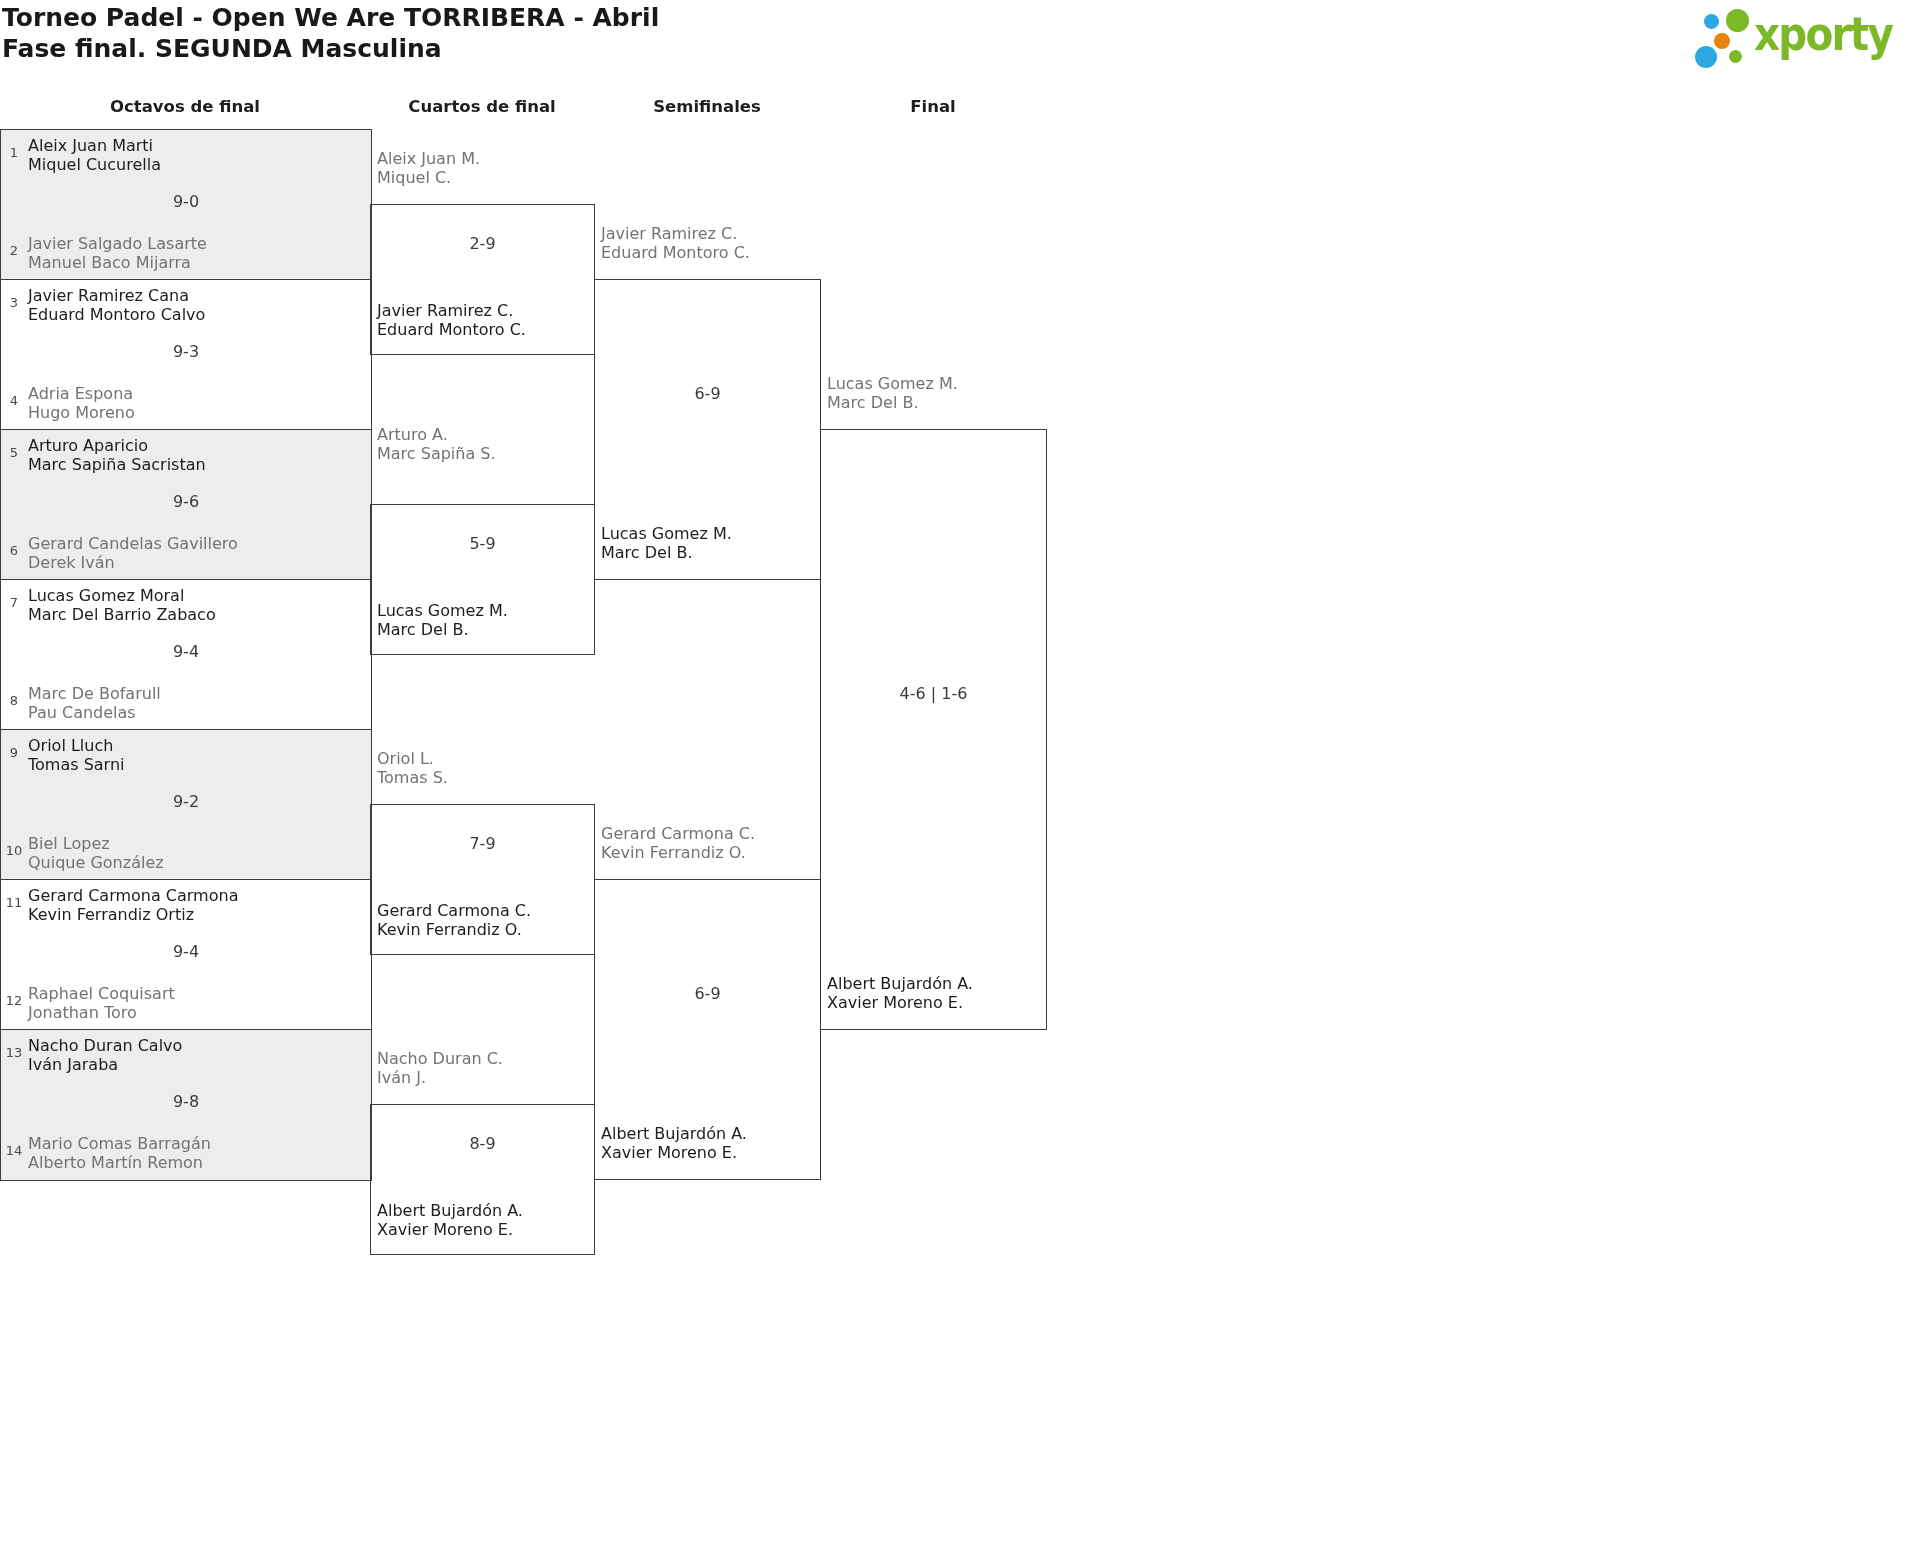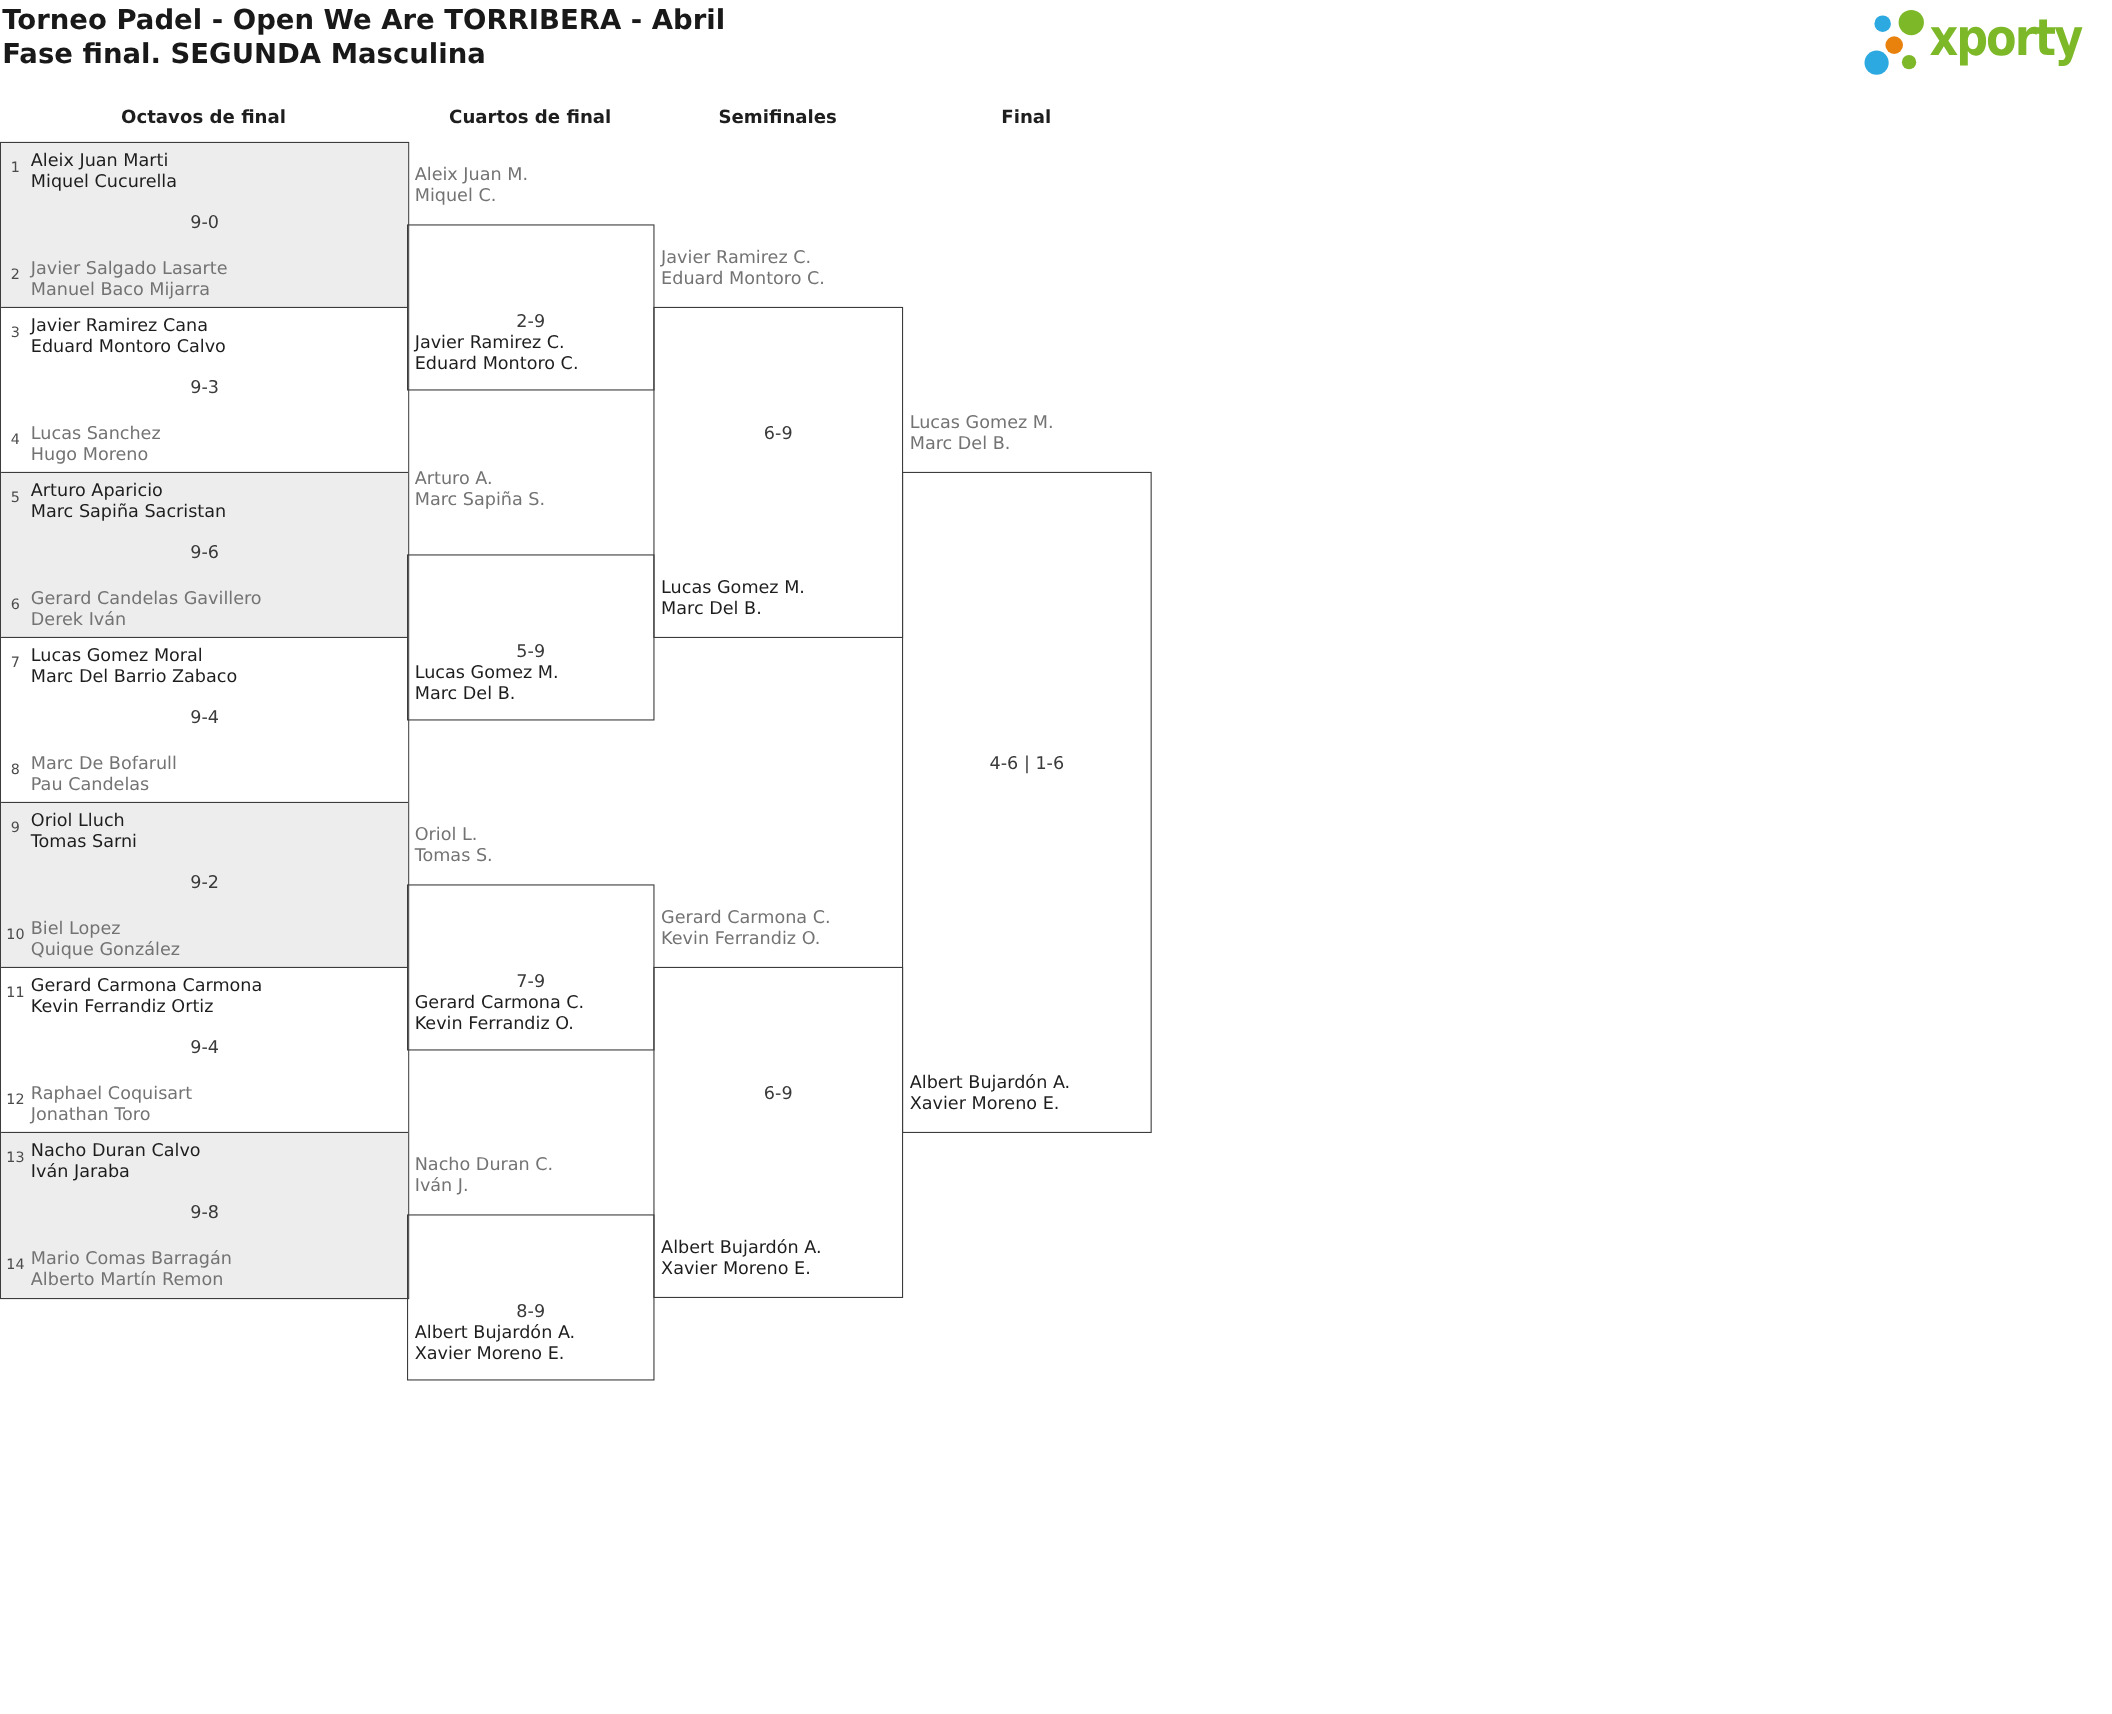--- a/index.html
+++ b/index.html
@@ -36,21 +36,21 @@
   .bx{position:absolute;border:1px solid #3c3c3c;box-sizing:border-box;background:transparent;}
   .qb{left:370px;width:225px;height:151px;}
   .qb0{top:204px;} .qb1{top:504px;} .qb2{top:804px;} .qb3{top:1104px;}
   .sb0,.sb1{left:594px;width:227px;height:301px;}
   .sb0{top:279px;} .sb1{top:879px;}
   .fb{left:820px;top:429px;width:227px;height:601px;}
   
   .adv{position:absolute;font-size:16px;line-height:19px;white-space:nowrap;}
   .qt{left:377px;} .qt0{top:149px;} .qt1{top:425px;} .qt2{top:749px;} .qt3{top:1049px;}
   .qw{left:377px;} .qw0{top:301px;} .qw1{top:601px;} .qw2{top:901px;} .qw3{top:1201px;}
-  .qs{position:absolute;left:370px;width:225px;text-align:center;font-size:16px;color:#3a3a3a;margin-top:48px;}
+  .qs{position:absolute;left:370px;width:225px;text-align:center;font-size:16px;color:#3a3a3a;}
   .qs0{top:234px;} .qs1{top:534px;} .qs2{top:834px;} .qs3{top:1134px;}
   .st1{left:601px;} .st10{top:224px;} .st11{top:824px;}
   .sw{left:601px;} .sw0{top:524px;} .sw1{top:1124px;}
   .ss{position:absolute;left:594px;width:227px;text-align:center;font-size:16px;color:#3a3a3a;}
   .ss0{top:384px;} .ss1{top:984px;}
   .ft{left:827px;top:374px;}
   .fw{left:827px;top:974px;}
   .fs{position:absolute;left:820px;width:227px;text-align:center;top:684px;font-size:16px;color:#3a3a3a;}
 </style>
 </head>
@@ -95,21 +95,21 @@
 
     <div class="o-match">
       <div class="seed st">3</div>
       <div class="team tt w">
         <div>Javier Ramirez Cana</div>
         <div>Eduard Montoro Calvo</div>
       </div>
       <div class="o-score">9-3</div>
       <div class="seed sb">4</div>
       <div class="team tb l">
-        <div>Lucas Sanchez</div>
+        <div>Adria Espona</div>
         <div>Hugo Moreno</div>
       </div>
     </div>
 
     <div class="o-match shade">
       <div class="seed st">5</div>
       <div class="team tt w">
         <div>Arturo Aparicio</div>
         <div>Marc Sapiña Sacristan</div>
       </div>

